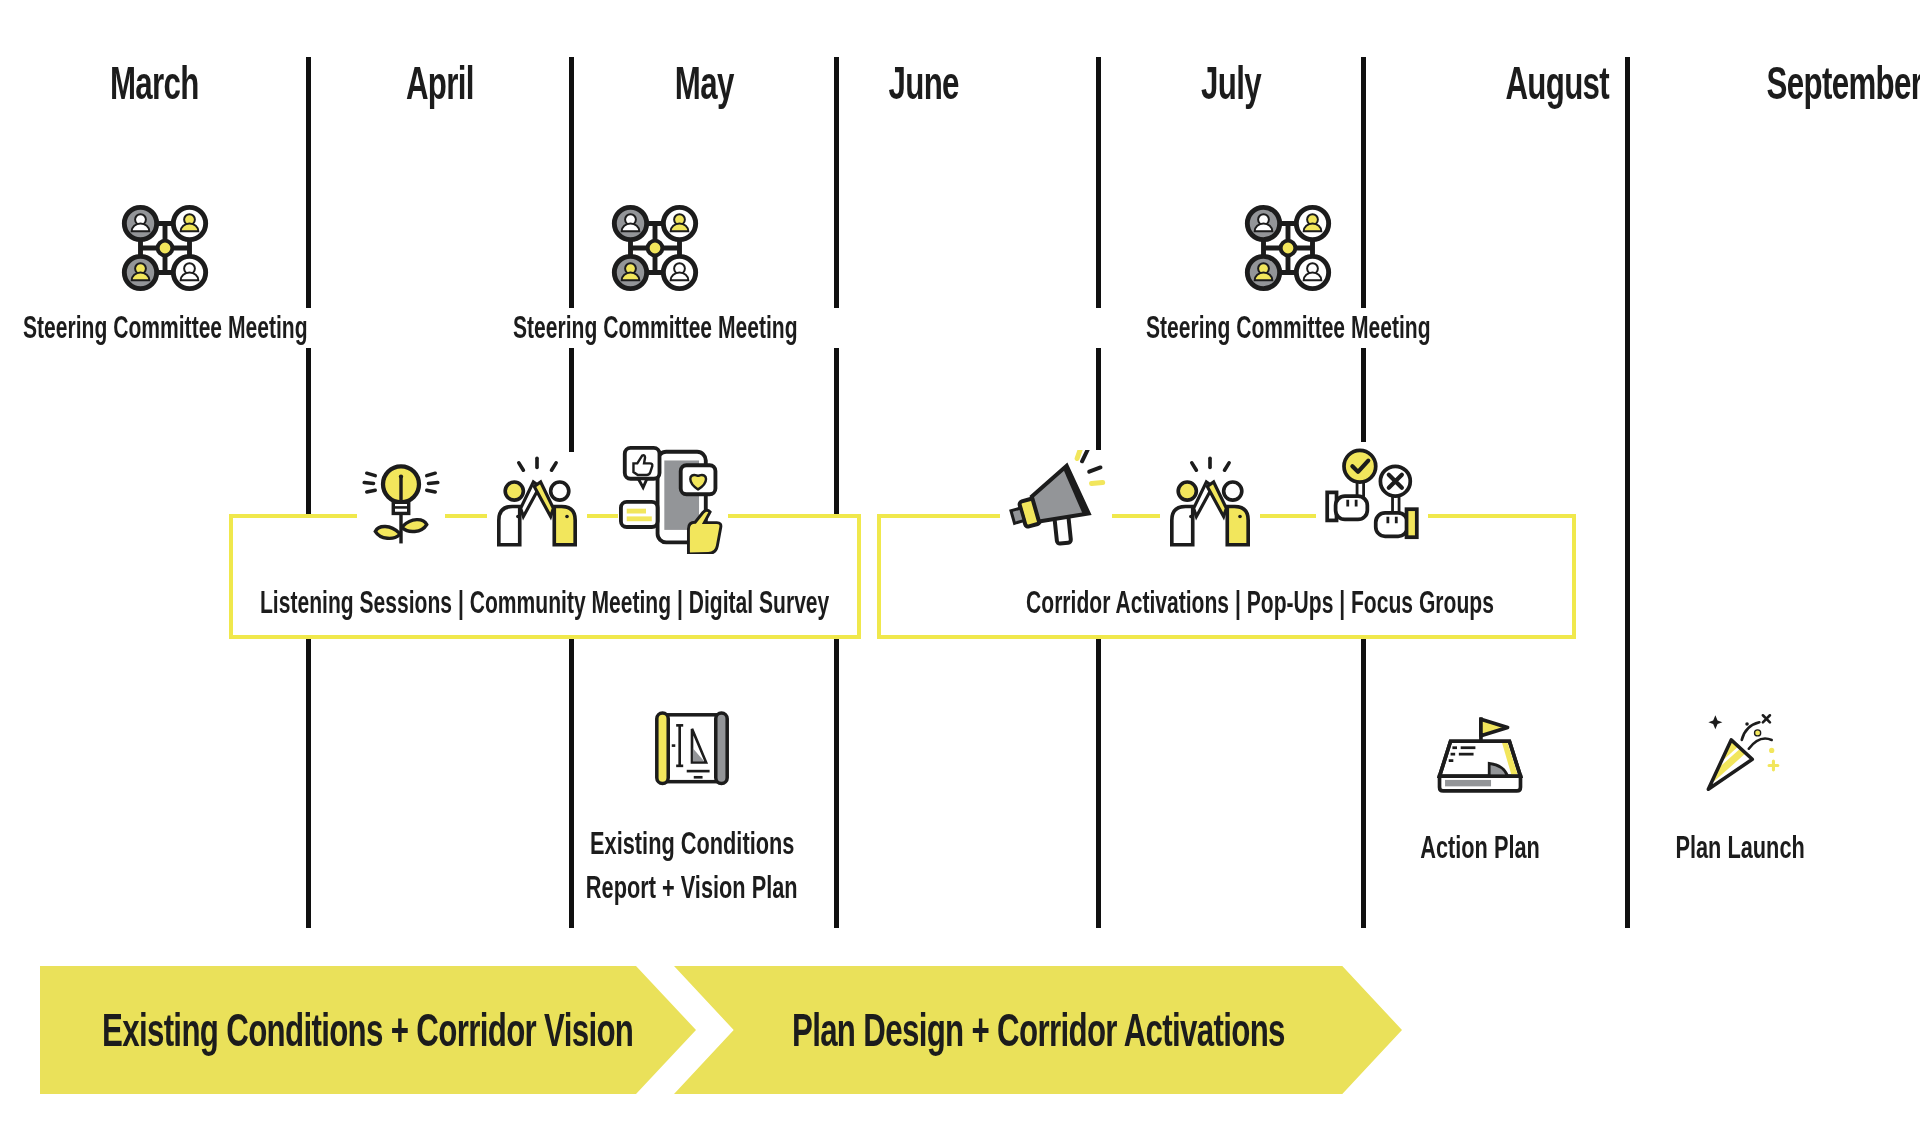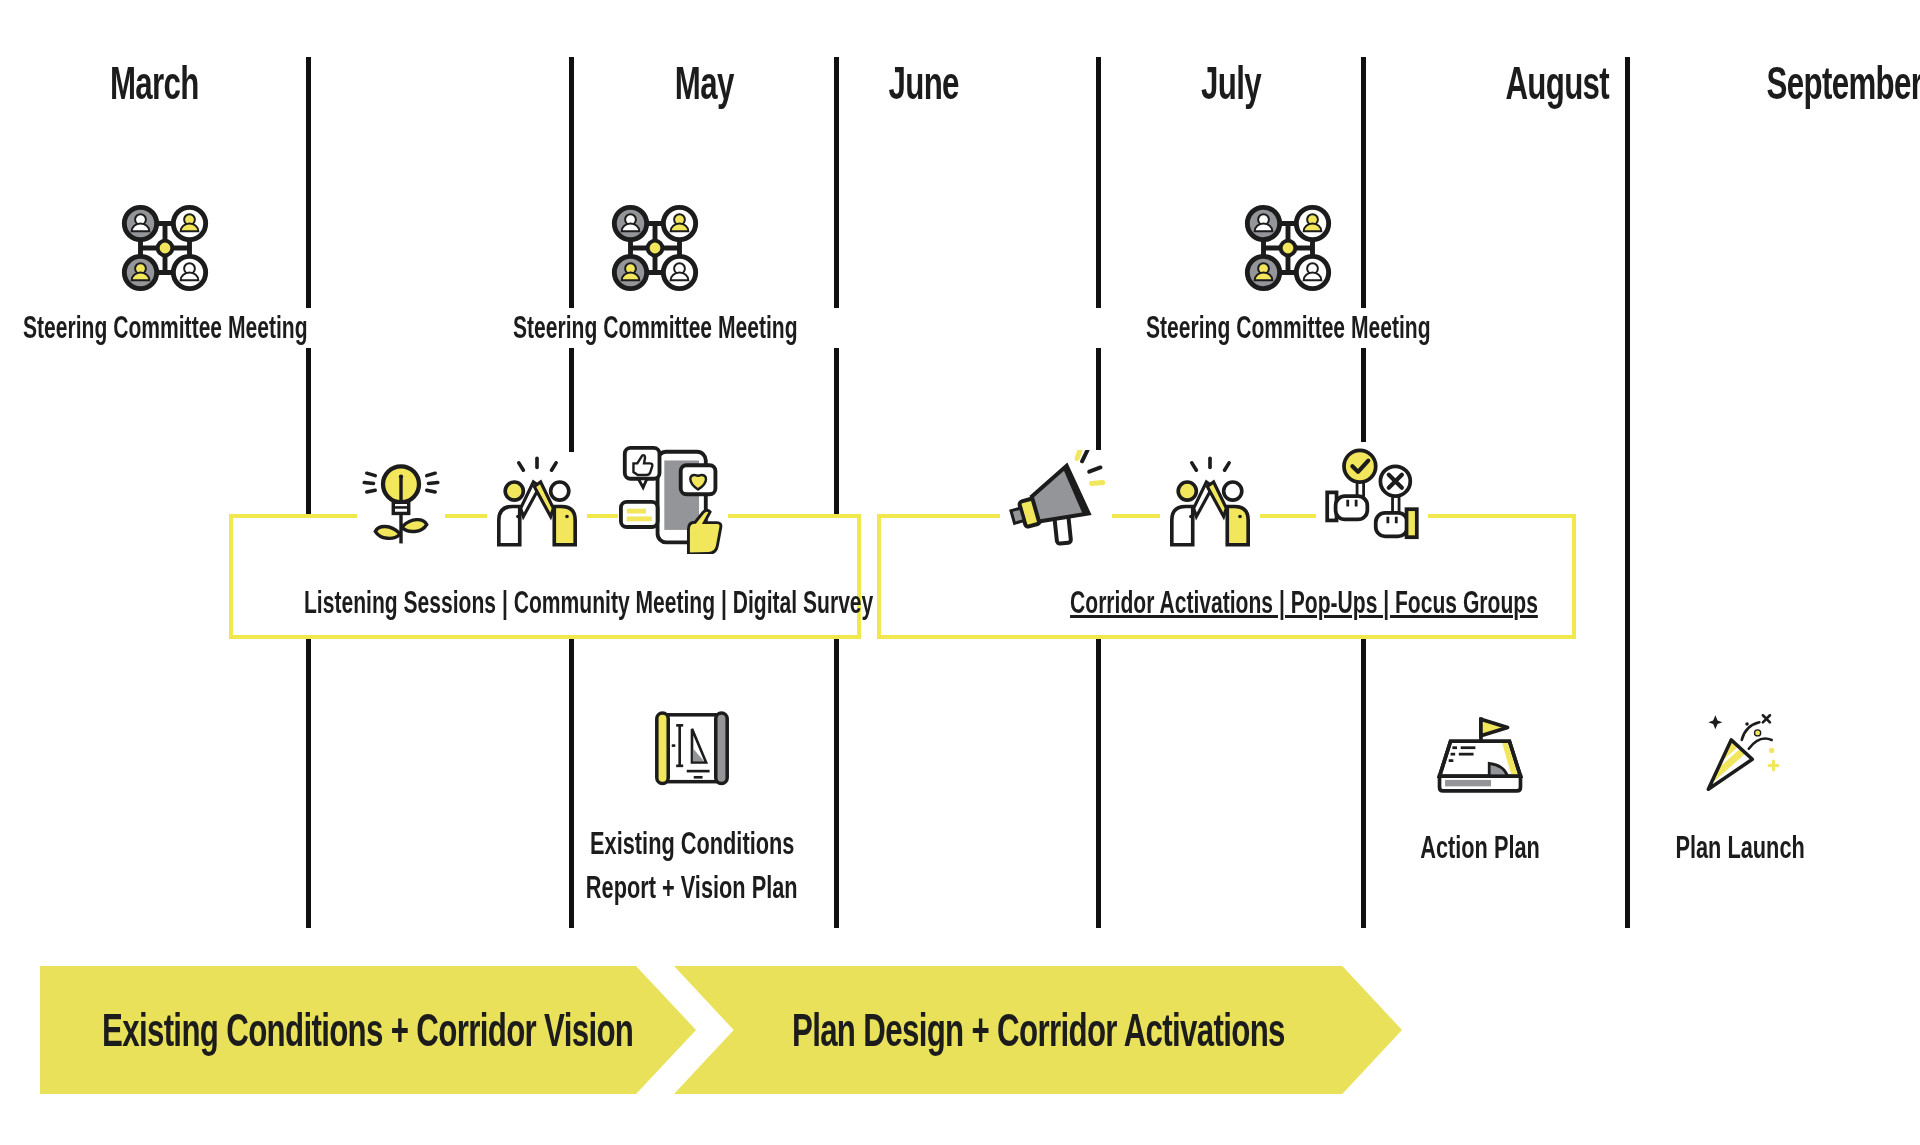--- a/index.html
+++ b/index.html
@@ -18,21 +18,21 @@
   .sc-label{
     margin-top:10px;background:#ffffff;padding:0 14px;font-size:31px;font-weight:bold;
     line-height:40px;text-align:center;
   }
   .ebox{
     position:absolute;top:514px;height:125px;background:#ffffff;border:4px solid #F0E84C;
     box-sizing:border-box;z-index:2;
   }
   .ebox-label{
     position:absolute;top:583px;z-index:4;font-size:31px;font-weight:bold;line-height:40px;
-    text-align:center;display:flex;align-items:center;justify-content:center;margin-left:44px;
+    text-align:center;display:flex;align-items:center;justify-content:center;
   }
   .mid-icon{position:absolute;z-index:3;background:#ffffff;}
   .ms-icon{position:absolute;z-index:2;background:#ffffff;}
   .ms-label{
     position:absolute;z-index:2;font-size:32px;font-weight:bold;line-height:42px;text-align:center;
     display:flex;align-items:center;justify-content:center;
   }
   .phase{
     position:absolute;top:966px;height:128px;background:#EAE15A;z-index:1;
     display:flex;align-items:center;justify-content:center;
@@ -43,20 +43,23 @@
   .phase-3{left:1411px;width:485px;clip-path:polygon(0 0,87.6% 0,100% 50%,87.6% 100%,0 100%,11.3% 50%);}
   svg{display:block;width:100%;height:100%;}
 </style>
 </head>
 <body>
 
 <div class="canvas">
 
   <div class="month" style="left:14px;width:280px;">
       <span class="cond">March</span>
+    </div>
+  <div class="month" style="left:300px;width:280px;">
+      <span class="cond">April</span>
     </div>
   <div class="month" style="left:564px;width:280px;">
       <span class="cond">May</span>
     </div>
   <div class="month" style="left:784px;width:280px;">
       <span class="cond">June</span>
     </div>
   <div class="month" style="left:1091px;width:280px;text-align:right;">
       <span class="cond">July</span>
     </div>
@@ -166,21 +169,21 @@
     </div>
     <div class="sc-label"><span class="cond">Steering Committee Meeting</span></div>
   </div>
 
   <div class="ebox" style="left:229px;width:632px;"></div>
   <div class="ebox" style="left:877px;width:699px;"></div>
 
   <div class="ebox-label" style="left:229px;width:632px;">
       <span class="cond">Listening Sessions | Community Meeting | Digital Survey</span>
     </div>
-  <div class="ebox-label" style="left:877px;width:766px;text-decoration:underline;">
+  <div class="ebox-label" style="left:877px;width:766px;">
       <span class="cond">Corridor Activations | Pop-Ups | Focus Groups</span>
     </div>
 
   <div class="mid-icon" style="left:357px;top:456px;width:88px;height:96px;">
     <svg viewBox="0 0 100 112">
       <g stroke="#1c1c1c" stroke-width="4" stroke-linecap="round">
         <line x1="10" y1="20" x2="20" y2="23"></line>
           <line x1="7" y1="31" x2="18" y2="32"></line>
           <line x1="10" y1="42" x2="20" y2="40"></line>
         <line x1="90" y1="20" x2="80" y2="23"></line>

